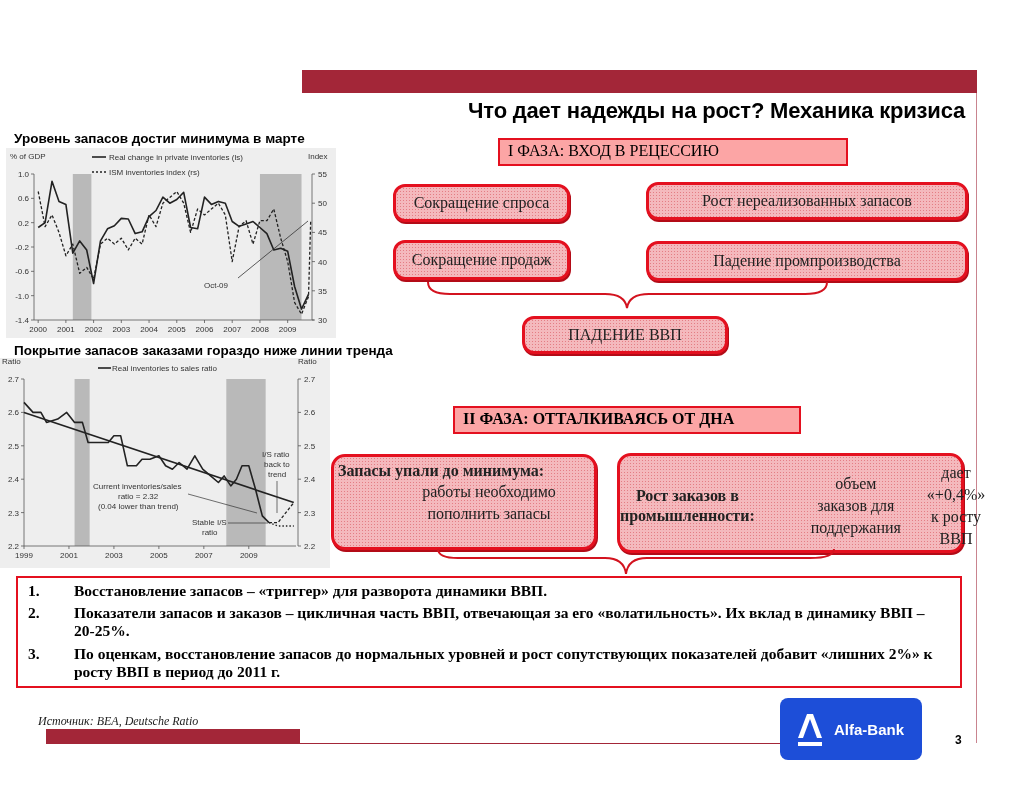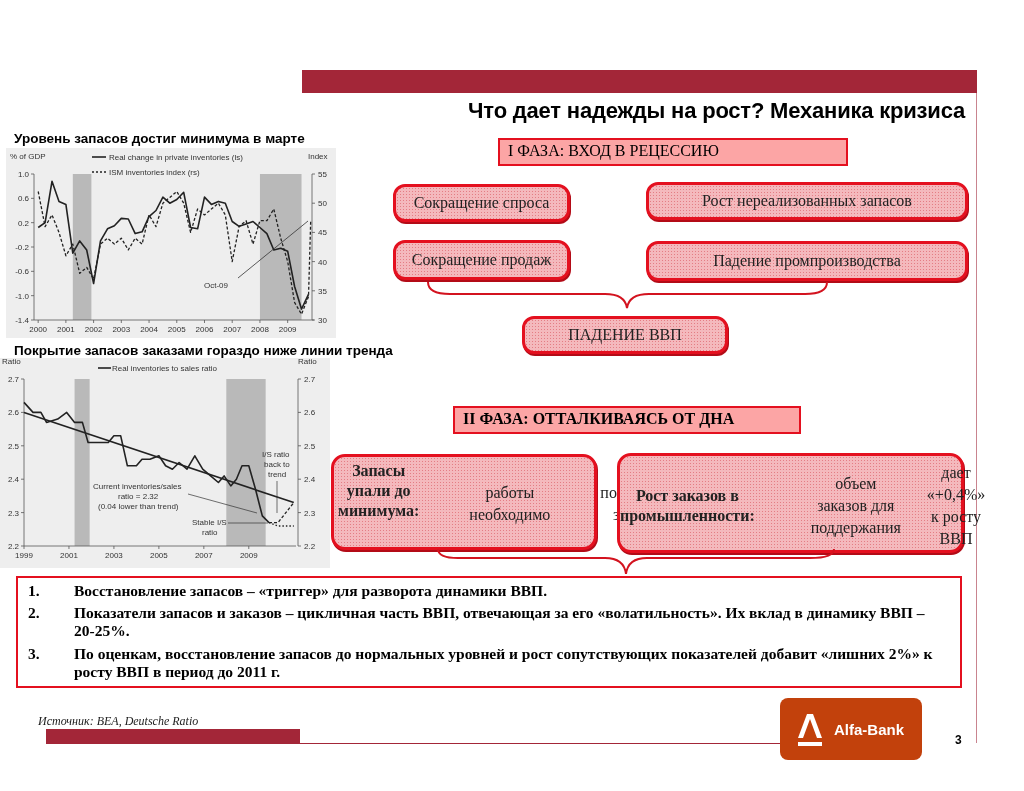--- a/index.html
+++ b/index.html
@@ -18,21 +18,21 @@
           box-shadow: 1px 2px 0 #b30b17;
           display:flex; align-items:center; justify-content:center; text-align:center; }
   .pill-big { border-radius:14px; border-width:3px; }
   .pill-text { font-size:16px; }
   .bullet-box { left:16px; top:576px; width:946px; height:112px; border:2px solid #e4101f; box-sizing:border-box; font-family:"Liberation Serif", serif; font-weight:bold; font-size:15.5px; }
   .bullet-item { position:absolute; left:10px; right:14px; display:flex; line-height:18px; }
   .bullet-num { width:46px; flex:none; }
   .footer-source { left:38px; top:714px; font-family:"Liberation Serif", serif; font-style:italic; font-size:12px; color:#222; }
   .footer-bar { left:46px; top:729px; width:254px; height:15px; background:#a32638; }
   .footer-line { left:300px; top:743px; width:480px; height:1px; background:#a32638; }
-  .logo { left:780px; top:698px; width:142px; height:62px; background:#c2410c; border-radius:8px; color:#fff; display:flex; align-items:center; }
+  .logo { left:780px; top:698px; width:142px; height:62px; background:#1d4ed8; border-radius:8px; color:#fff; display:flex; align-items:center; }
   .page-num { left:955px; top:733px; font-family:"Liberation Sans", sans-serif; font-weight:bold; font-size:12px; }
   svg text { font-family:"Liberation Sans", sans-serif; }
 </style>
 </head>
 <body>
 
 <div class="abs top-bar"></div>
 <div class="abs right-rule"></div>
 <div class="abs slide-title">Что дает надежды на рост? Механика кризиса</div>
 
@@ -195,21 +195,21 @@
 <svg class="abs" style="left:420px; top:280px;" width="420" height="40" viewBox="0 0 420 40">
   <path d="M8 2 Q8 14 30 14 L185 14 Q205 14 207 28 Q209 14 229 14 L385 14 Q407 14 407 2" fill="none" stroke="#d3131f" stroke-width="2"></path>
 </svg>
 
 <div class="abs pill" style="left:522px; top:316px; width:206px; height:38px;">
   <span class="pill-text" style="font-weight:normal;">ПАДЕНИЕ ВВП</span>
 </div>
 
 <div class="abs phase-box" style="left:453px; top:406px; width:348px; height:28px; font-weight:bold;">II ФАЗА: ОТТАЛКИВАЯСЬ ОТ ДНА</div>
 
-<div class="abs pill pill-big" style="left:331px; top:454px; width:266px; height:96px; flex-direction:row; justify-content:flex-start; padding-top:4px;">
+<div class="abs pill pill-big" style="left:331px; top:454px; width:266px; height:96px; flex-direction:column; justify-content:flex-start; padding-top:4px;">
   <div style="font-size:16px; font-weight:bold; line-height:20px; align-self:flex-start; padding-left:4px;">Запасы упали до минимума:</div>
   <div style="font-size:16px; line-height:22px; padding-left:50px;">работы необходимо</div>
   <div style="font-size:16px; line-height:22px; padding-left:50px;">пополнить запасы</div>
 </div>
 <div class="abs pill pill-big" style="left:617px; top:453px; width:347px; height:100px; flex-direction:row; justify-content:flex-start; padding-top:6px;">
   <div style="font-size:16px; font-weight:bold; line-height:20px; padding-right:20px;">Рост заказов в промышленности:</div>
   <div style="font-size:16px; line-height:22px; padding-left:36px;">объем заказов для поддержания</div>
   <div style="font-size:16px; line-height:22px; padding-left:26px;">дает «+0,4%» к росту ВВП</div>
 </div>
 

